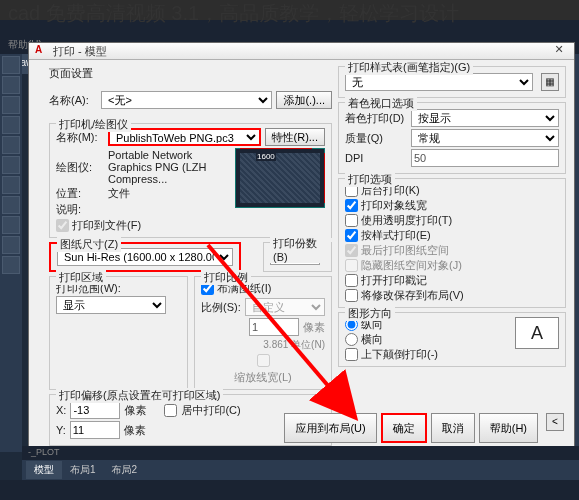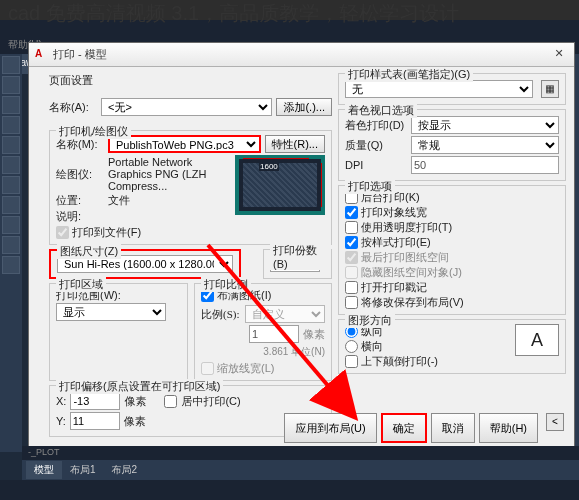--- a/index.html
+++ b/index.html
@@ -26,27 +26,27 @@
     
     .dialog-body { flex: 1; display: flex; padding: 6px 8px 4px 20px; font-size: 11px; color: #222; gap: 6px; }
     .col-left { flex: 1.8; display: flex; flex-direction: column; gap: 4px; }
     .col-right { flex: 1; display: flex; flex-direction: column; gap: 4px; }
     
     .group { border: 1px solid #c8c8c8; padding: 4px 6px; position: relative; }
     .group-title { position: absolute; top: -7px; left: 6px; background: #f0f0f0; padding: 0 3px; font-size: 11px; }
     
     .row { display: flex; align-items: center; gap: 4px; margin: 2px 0; }
     .lbl { min-width: 48px; font-size: 11px; }
-    .lbl-s { min-width: 40px; font-size: 11px; font-family: Liberation Serif, serif; }
+    .lbl-s { min-width: 40px; font-size: 11px; }
     select, input[type="text"] { border: 1px solid #a0a0a0; background: #fff; font-size: 11px; padding: 1px 2px; height: 18px; }
     .btn { border: 1px solid #8a8a8a; background: linear-gradient(to bottom, #fdfdfd, #e0e0e0); font-size: 11px; padding: 1px 6px; height: 18px; cursor: pointer; }
     
     .highlight-red { border: 2px solid #ff0000 !important; }
     
-    .preview-box { width: 90px; height: 60px; background: #1a2332; margin-left: auto; position: relative; border: 4px solid #0f766e; }
+    .preview-box { width: 90px; height: 60px; background: #1a2332; margin-left: auto; position: relative; border: 1px solid #0f766e; }
     .preview-inner { position: absolute; inset: 4px; background: repeating-linear-gradient(45deg, #2a3a4f, #2a3a4f 2px, #3a4a5f 2px, #3a4a5f 4px); }
     .preview-ruler-top { position: absolute; top: -1px; left: 4px; right: 12px; height: 3px; border-top: 1px solid #c00; }
     .preview-ruler-right { position: absolute; top: 4px; right: -1px; bottom: 4px; width: 3px; border-right: 1px solid #c00; }
     .preview-dim { position: absolute; top: 3px; left: 20px; font-size: 8px; color: #fff; background: #1a2332; padding: 0 1px; }
     
     .checkbox-row { display: flex; align-items: center; gap: 3px; font-size: 11px; }
     input[type="checkbox"], input[type="radio"] { margin: 0; }
     .red-arrow { position: absolute; left: 203px; top: 240px; width: 165px; height: 184px; pointer-events: none; z-index: 500; }
     
     .dialog-buttons { position: absolute; bottom: 6px; right: 10px; display: flex; gap: 4px; }
@@ -193,21 +193,21 @@
               <span class="lbl-s">比例(S):</span>
               <select disabled="" style="width:80px"><option>自定义</option></select>
             </div>
           <div class="row" style="justify-content:flex-end; color:#888;">
               <input type="text" disabled="" style="width: 50px;" value="1">
               <span>像素</span>
             </div>
           <div class="row" style="justify-content:flex-end; color:#888;">
               <span style="font-size:10px">3.861  单位(N)</span>
             </div>
-          <div class="checkbox-row" style="color:#888;">
+          <div class="checkbox-row" style="color:#888;flex-direction:column;">
               <input type="checkbox" disabled="" style="">
               <span>缩放线宽(L)</span>
             </div>
         </div>
       </div>
 
       <div class="group offset-group">
         <span class="group-title">打印偏移(原点设置在可打印区域)</span>
         <div class="row">
           <span>X:</span>

